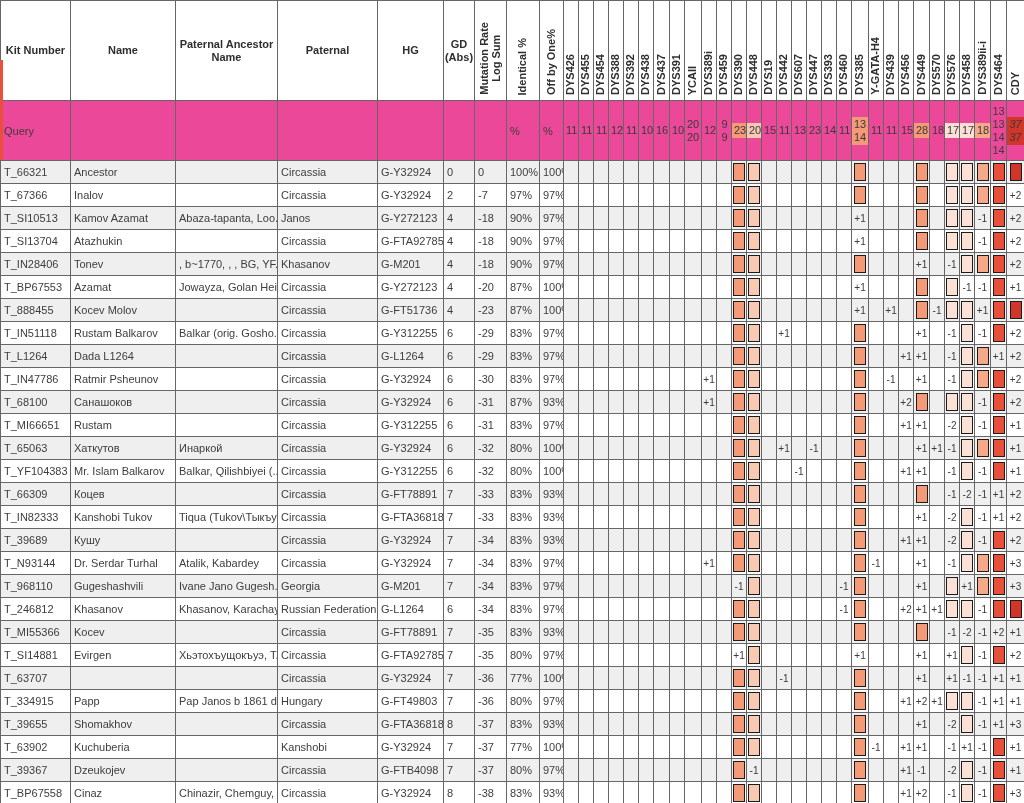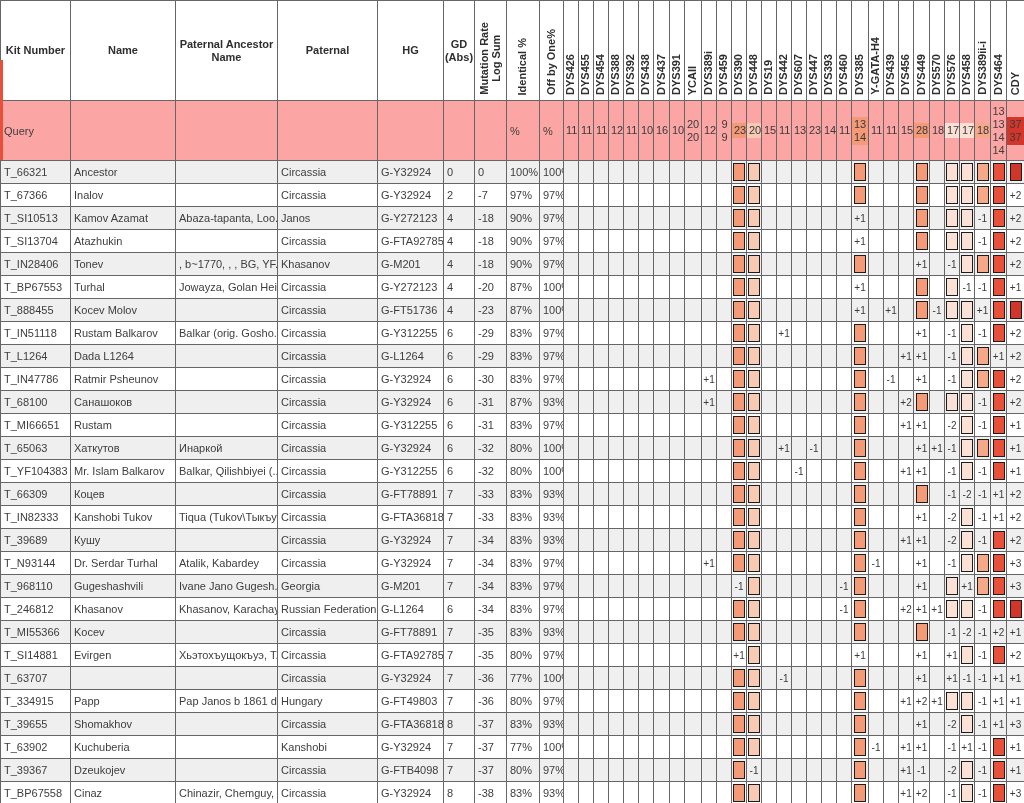--- a/index.html
+++ b/index.html
@@ -19,37 +19,37 @@
   th{vertical-align:bottom;text-align:center;font-weight:bold;color:#2e2e2e;background:#fff;}
   th.hz{vertical-align:middle;white-space:pre-line;line-height:13px;}
   .rot{
     display:inline-block;
     writing-mode:vertical-rl;transform:rotate(180deg);
     white-space:pre-line;line-height:11.5px;
     font-weight:bold;font-size:11px;
     margin:2px 0 3px 0;
   }
   tr.query{height:60px;}
-  tr.query td{vertical-align:middle;background:#fca5a5;}
+  tr.query td{vertical-align:middle;background:#ec4899;}
   td.info{padding-left:3px;text-align:left;}
   tbody td.info{line-height:21px;}
   td.mk{text-align:center;}
   tr.query td.mk{font-size:11px;}
   .ml{display:inline-block;white-space:pre-line;line-height:13px;padding:1px 2px;min-width:11px;}
   td.q-full{white-space:pre-line;line-height:13px;text-align:center;vertical-align:middle;}
   tbody tr{height:23px;}
   tr.stripe td{background:var(--stripe);}
   td.mk{font-size:10px;color:#3a3a3a;}
   .box{width:12px;height:18px;border:1px solid #1c1c1c;margin:0 auto;box-sizing:border-box;}
   .bg-salmon{background:var(--salmon);}
   .bg-light{background:var(--light);}
   .bg-xlight{background:var(--xlight);}
   .bg-mlight{background:var(--mlight);}
   .bg-red{background:var(--red);}
-  .bg-darkred{background:var(--darkred);}
+  .bg-darkred{background:var(--darkred);font-style:italic;}
   #edge-marker{
     position:absolute;left:0;top:60px;width:3px;height:100px;
     background:var(--red);z-index:5;
   }
 </style>
 </head>
 <body>
 
 <div>
   <table>
@@ -459,21 +459,21 @@
           <td class="mk">
             <div class="box bg-mlight"></div>
           </td>
           <td class="mk">
             <div class="box bg-red"></div>
           </td>
           <td class="mk">+2</td>
         </tr>
         <tr>
           <td class="info">T_BP67553</td>
-          <td class="info">Turhal</td>
+          <td class="info">Azamat</td>
           <td class="info">Jowayza, Golan Hei...</td>
           <td class="info">Circassia</td>
           <td class="info">G-Y272123</td>
           <td class="info">4</td>
           <td class="info">-20</td>
           <td class="info">87%</td>
           <td class="info">100%</td>
           <td class="mk"></td>
           <td class="mk"></td>
           <td class="mk"></td>

